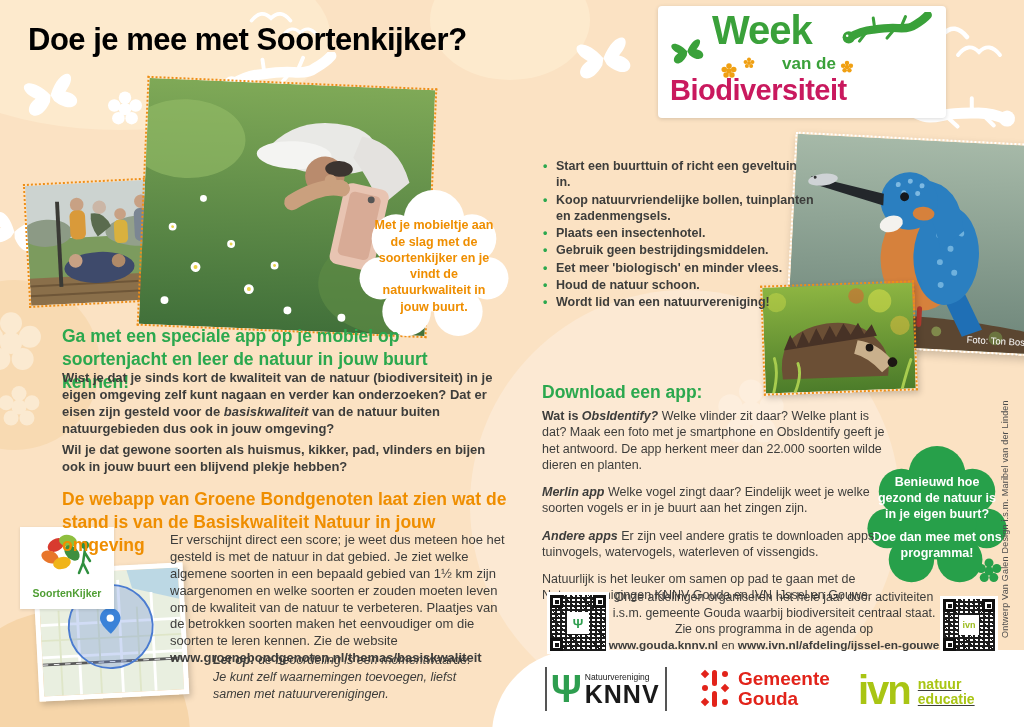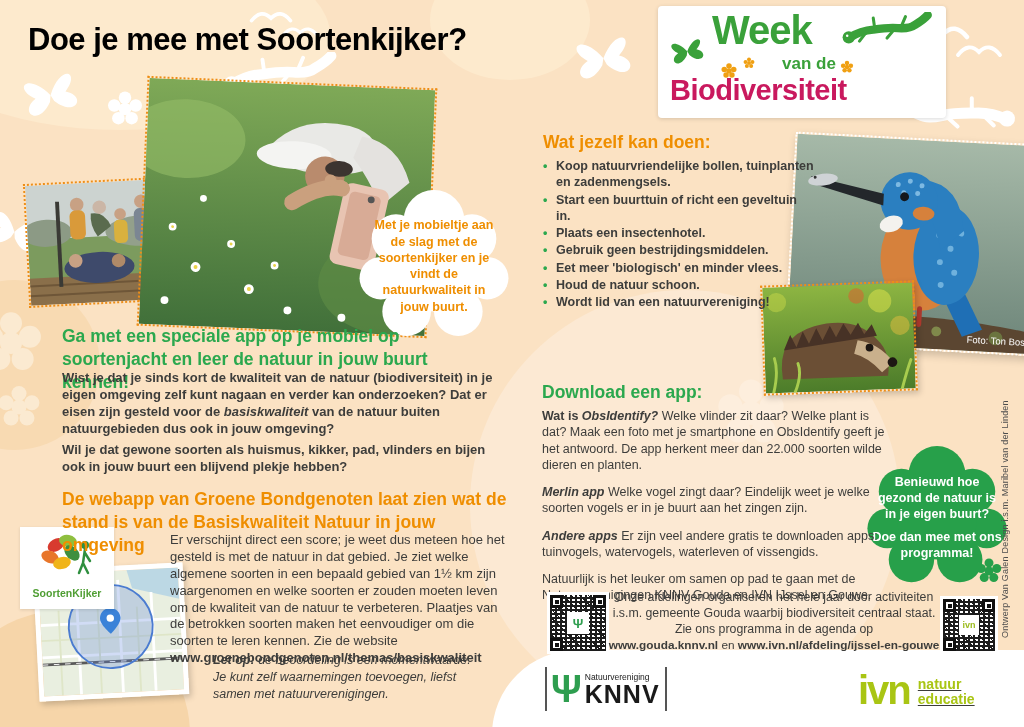--- a/index.html
+++ b/index.html
@@ -246,24 +246,23 @@
       <path d="M38 25 L28 38 M48 22 L46 8 M74 22 L64 34 M82 20 L88 6" stroke="currentColor" stroke-width="4" stroke-linecap="round" fill="none"></path>
       <circle cx="12" cy="31" r="1.6" fill="#fff"></circle>
     </svg>
     <span class="flw" style="position:absolute;left:66px;top:60px;color:#f0a013;transform:scale(.55);"></span>
     <span class="flw" style="position:absolute;left:86px;top:52px;color:#f0a013;transform:scale(.4);"></span>
     <div style="position:absolute;left:124px;top:48px;font-size:17px;font-weight:bold;color:#3aa13a;">van de</div>
     <span class="flw" style="position:absolute;left:184px;top:56px;color:#f0a013;transform:scale(.45);"></span>
     <div style="position:absolute;left:12px;top:68px;font-size:29px;font-weight:bold;color:#c9195e;letter-spacing:-.5px;">Biodiversiteit</div>
   </div>
 
-  <div class="h-orange" style="left:543px;top:131px;">Wat jezelf kan doen:</div>
   <ul class="bullets abs" style="left:543px;top:158px;width:272px;z-index:4;">
+    <li><span>Start een buurttuin of richt een geveltuin in.</span></li>
     <li><span>Koop natuurvriendelijke bollen, tuinplanten en zadenmengsels.</span></li>
-    <li><span>Start een buurttuin of richt een geveltuin in.</span></li>
     <li><span>Plaats een insectenhotel.</span></li>
     <li><span>Gebruik geen bestrijdingsmiddelen.</span></li>
     <li><span>Eet meer 'biologisch' en minder vlees.</span></li>
     <li><span>Houd de natuur schoon.</span></li>
     <li><span>Wordt lid van een natuurvereniging!</span></li>
   </ul>
 
   <div class="photo dot-white" style="left:790px;top:138px;width:252px;height:212px;transform:rotate(3deg);box-shadow:2px 4px 8px rgba(0,0,0,.18);">
     <svg viewBox="0 0 250 210" preserveAspectRatio="none">
       <defs>
@@ -391,20 +390,38 @@
   <div class="footer-bar" style="left:492px;top:650px;width:540px;height:85px;"></div>
   <div class="flogo" style="left:545px;top:665px;height:48px;">
     <div style="width:2px;height:44px;background:#555;margin-right:4px;"></div>
     <div style="font-size:38px;line-height:1;font-weight:bold;color:#2e9e4f;margin-right:3px;">Ψ</div>
     <div>
       <div style="font-size:8.5px;color:#1a1a1a;">Natuurvereniging</div>
       <div style="font-size:25px;font-weight:bold;color:#1a1a1a;letter-spacing:1px;line-height:1;">KNNV</div>
     </div>
     <div style="width:2px;height:44px;background:#555;margin-left:5px;"></div>
   </div>
+  <div class="flogo" style="left:700px;top:666px;height:46px;">
+    <svg width="30" height="44" viewBox="0 0 30 44" style="margin-right:8px;">
+      <g fill="#e2231a">
+        <rect x="2" y="4" width="6" height="6" transform="rotate(45 5 7)"></rect>
+        <circle cx="5" cy="21" r="3"></circle>
+        <rect x="2" y="32" width="6" height="6" transform="rotate(45 5 35)"></rect>
+        <rect x="12" y="3" width="5" height="16" rx="2.5"></rect>
+        <rect x="12" y="24" width="5" height="16" rx="2.5"></rect>
+        <circle cx="25" cy="7" r="3"></circle>
+        <rect x="22" y="18" width="6" height="6" transform="rotate(45 25 21)"></rect>
+        <circle cx="25" cy="35" r="3"></circle>
+      </g>
+    </svg>
+    <div style="line-height:1.05;">
+      <div style="font-size:19px;font-weight:bold;color:#e2231a;">Gemeente</div>
+      <div style="font-size:19px;font-weight:bold;color:#e2231a;">Gouda</div>
+    </div>
+  </div>
   <div class="flogo" style="left:858px;top:668px;height:44px;">
     <div style="font-size:40px;font-weight:bold;color:#a9c514;letter-spacing:-2px;line-height:.8;margin-right:8px;">ivn</div>
     <div style="line-height:1.1;padding-top:4px;text-decoration:underline;">
       <div style="font-size:14px;font-weight:bold;color:#a9c514;">natuur</div>
       <div style="font-size:14px;font-weight:bold;color:#a9c514;">educatie</div>
     </div>
   </div>
 
   <div class="credit" style="left:1000px;top:368px;height:270px;">Ontwerp Van Galen Design i.s.m. Maribel van der Linden</div>
 

